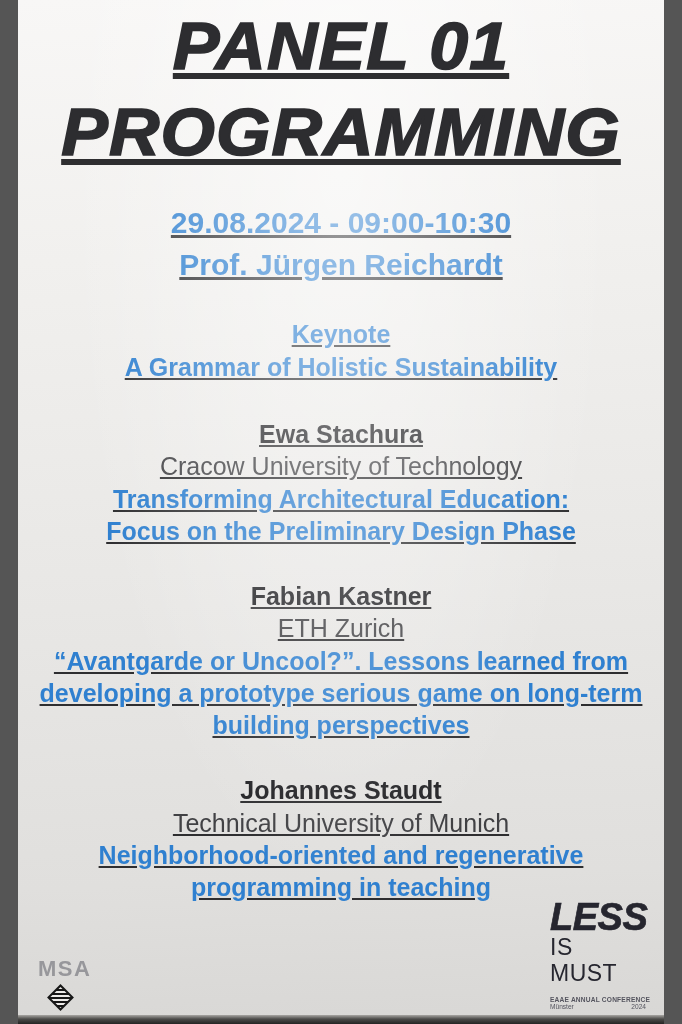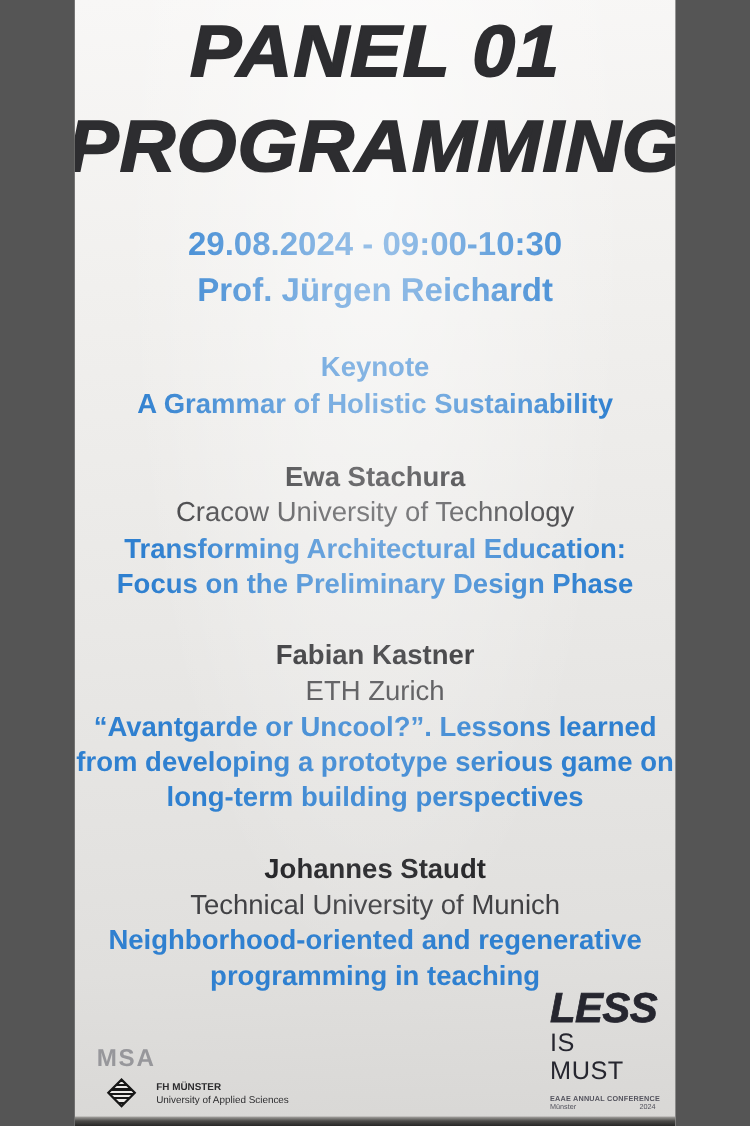--- a/index.html
+++ b/index.html
@@ -2,28 +2,29 @@
 <html><head>
 <meta charset="utf-8">
 <style>
   html, body {
     margin: 0;
     padding: 0;
     background: #555;
   }
   .poster {
     position: relative;
-    width: 546px;
+    width: 646px;
     height: 1024px;
     margin: 0 auto;
     overflow: hidden;
     font-family: "Liberation Sans", "DejaVu Sans", sans-serif;
     background: linear-gradient(178deg, #f8f7f6 0%, #f1f0ee 25%, #e9e8e6 55%, #e0dfdd 85%, #d8d7d5 100%);
     text-align: center;
     color: #2e2e30;
+    text-decoration: underline;
   }
   
   .poster::before {
     content: "";
     position: absolute;
     inset: 0;
     pointer-events: none;
     background: radial-gradient(ellipse at 50% 15%, rgba(255,255,255,0.55), rgba(255,255,255,0) 60%);
   }
 
@@ -208,24 +209,20 @@
   </section>
 
   <div class="footer-left">
     <div class="logo-row">
       <span class="msa-word">MSA</span>
     </div>
     <div class="logo-row">
       <span class="fh-diamond-wrap">
           <span class="fh-diamond"></span>
         </span>
-      <div class="logo-text">
-        <div class="b">FH MÜNSTER</div>
-        <div>University of Applied Sciences</div>
-      </div>
     </div>
   </div>
 
   <div class="footer-right">
     <div class="less-word">LESS</div>
     <div class="ismust-word">IS MUST</div>
     <div class="conf-name">EAAE ANNUAL CONFERENCE</div>
     <div class="conf-row">
       <span>Münster</span>
       <span>2024</span>

